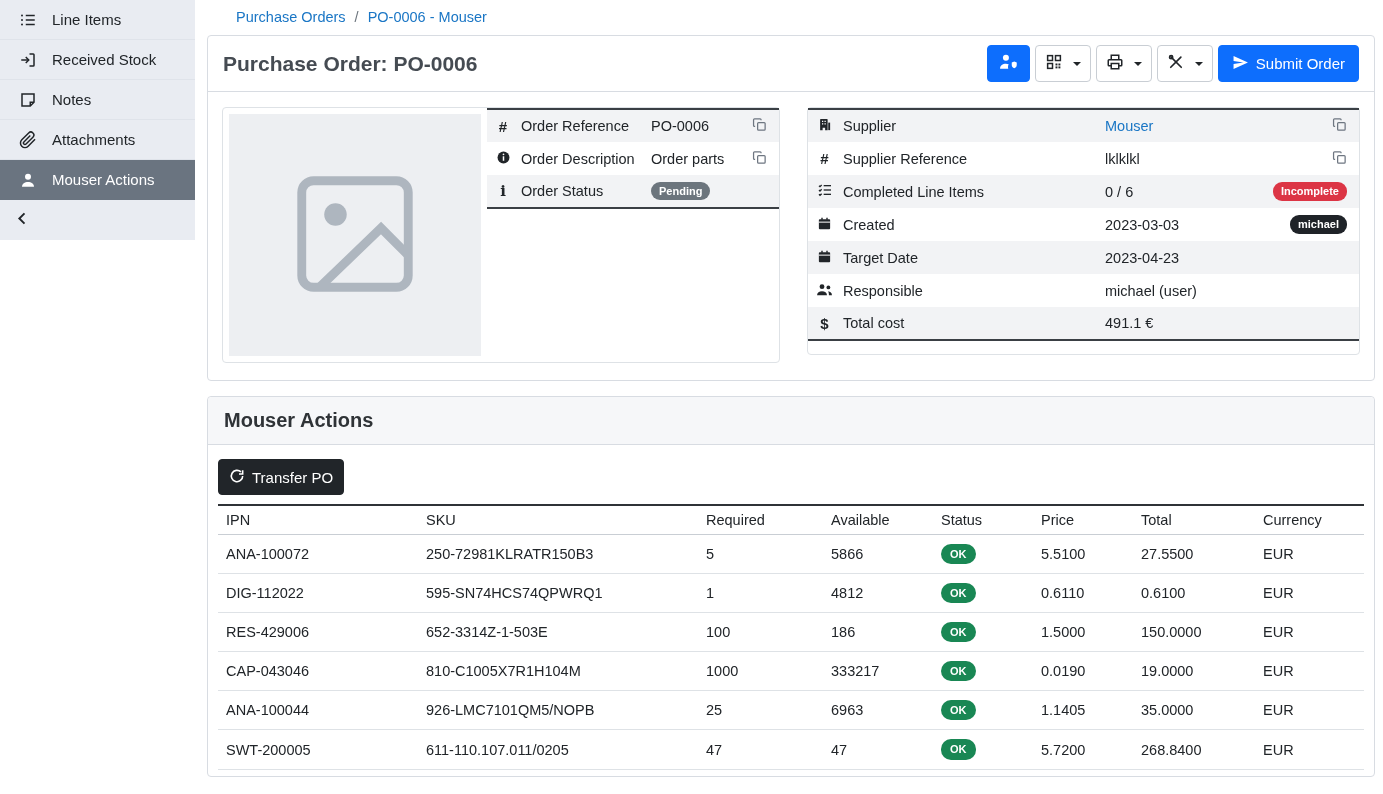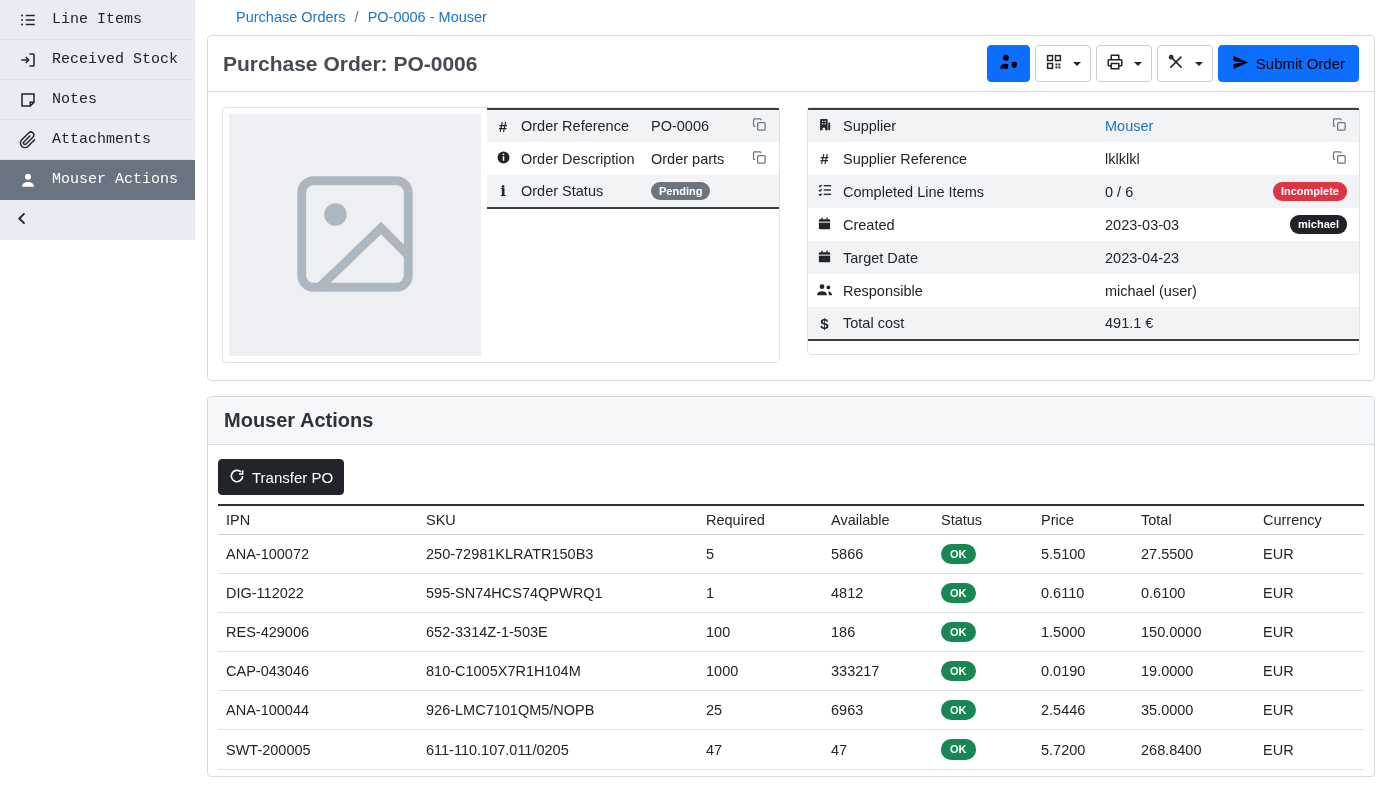--- a/index.html
+++ b/index.html
@@ -5,21 +5,21 @@
   * { box-sizing: border-box; }
   html,body { margin:0; padding:0; }
   body {
     width:1383px; height:794px; overflow:hidden;
     font-family:"Liberation Sans","DejaVu Sans",sans-serif;
     font-size:14.5px; color:#212529; background:#fff;
   }
   .app { display:flex; height:100%; }
 
   
-  .sidebar { width:195px; flex:0 0 195px;font-family:Liberation Mono, monospace; }
+  .sidebar { width:195px; flex:0 0 195px; }
   .side-item {
     display:flex; align-items:center; gap:14px;
     height:40px; padding-left:18px;
     background:#e9ecf2; border-bottom:1px solid #dfe3ea;
     font-size:15px; color:#212529; cursor:pointer; user-select:none;
   }
   .side-item .s-icon { width:20px; display:flex; justify-content:center; align-items:center; }
   .side-item.active { background:#6a7480; border-color:#6a7480; color:#fff; }
   .side-collapse {
     height:40px; display:flex; align-items:center; padding-left:13px;
@@ -41,21 +41,21 @@
     padding:9px 15px; border-bottom:1px solid #d8dce2;gap:41px;
   }
   .title { margin:0; font-size:21px; font-weight:700; color:#454b52; }
 
   .actions { display:flex; gap:5px; align-items:center; }
   .btn {
     display:inline-flex; align-items:center; justify-content:center; gap:7px;
     height:37px; border-radius:4px; border:1px solid transparent;
     font-family:inherit; font-size:15px; cursor:pointer; background:#fff; padding:0 10px;
   }
-  .btn-blue  { background:#0d6efd; border-color:#0d6efd; color:#000000; }
+  .btn-blue  { background:#0d6efd; border-color:#0d6efd; color:#ffffff; }
   .btn-sq    { width:43px; padding:0; }
   .btn-light { background:#fff; border-color:#c9ced4; color:#212529; padding:0 9px; }
   .btn-submit{ padding:0 13px; }
   .caret {
     width:0; height:0; margin-left:3px;
     border-left:4px solid transparent; border-right:4px solid transparent;
     border-top:4.5px solid currentColor;
   }
 
   
@@ -472,21 +472,21 @@
                 <td class="num">19.0000</td>
                 <td>EUR</td>
               </tr>
 
               <tr>
                 <td>ANA-100044</td>
                 <td>926-LMC7101QM5/NOPB</td>
                 <td>25</td>
                 <td>6963</td>
                 <td><span class="badge badge-green">OK</span></td>
-                <td class="num">2.5446</td>
+                <td class="num">1.1405</td>
                 <td class="num">35.0000</td>
                 <td>EUR</td>
               </tr>
 
               <tr>
                 <td>SWT-200005</td>
                 <td>611-110.107.011/0205</td>
                 <td>47</td>
                 <td>47</td>
                 <td><span class="badge badge-green">OK</span></td>

